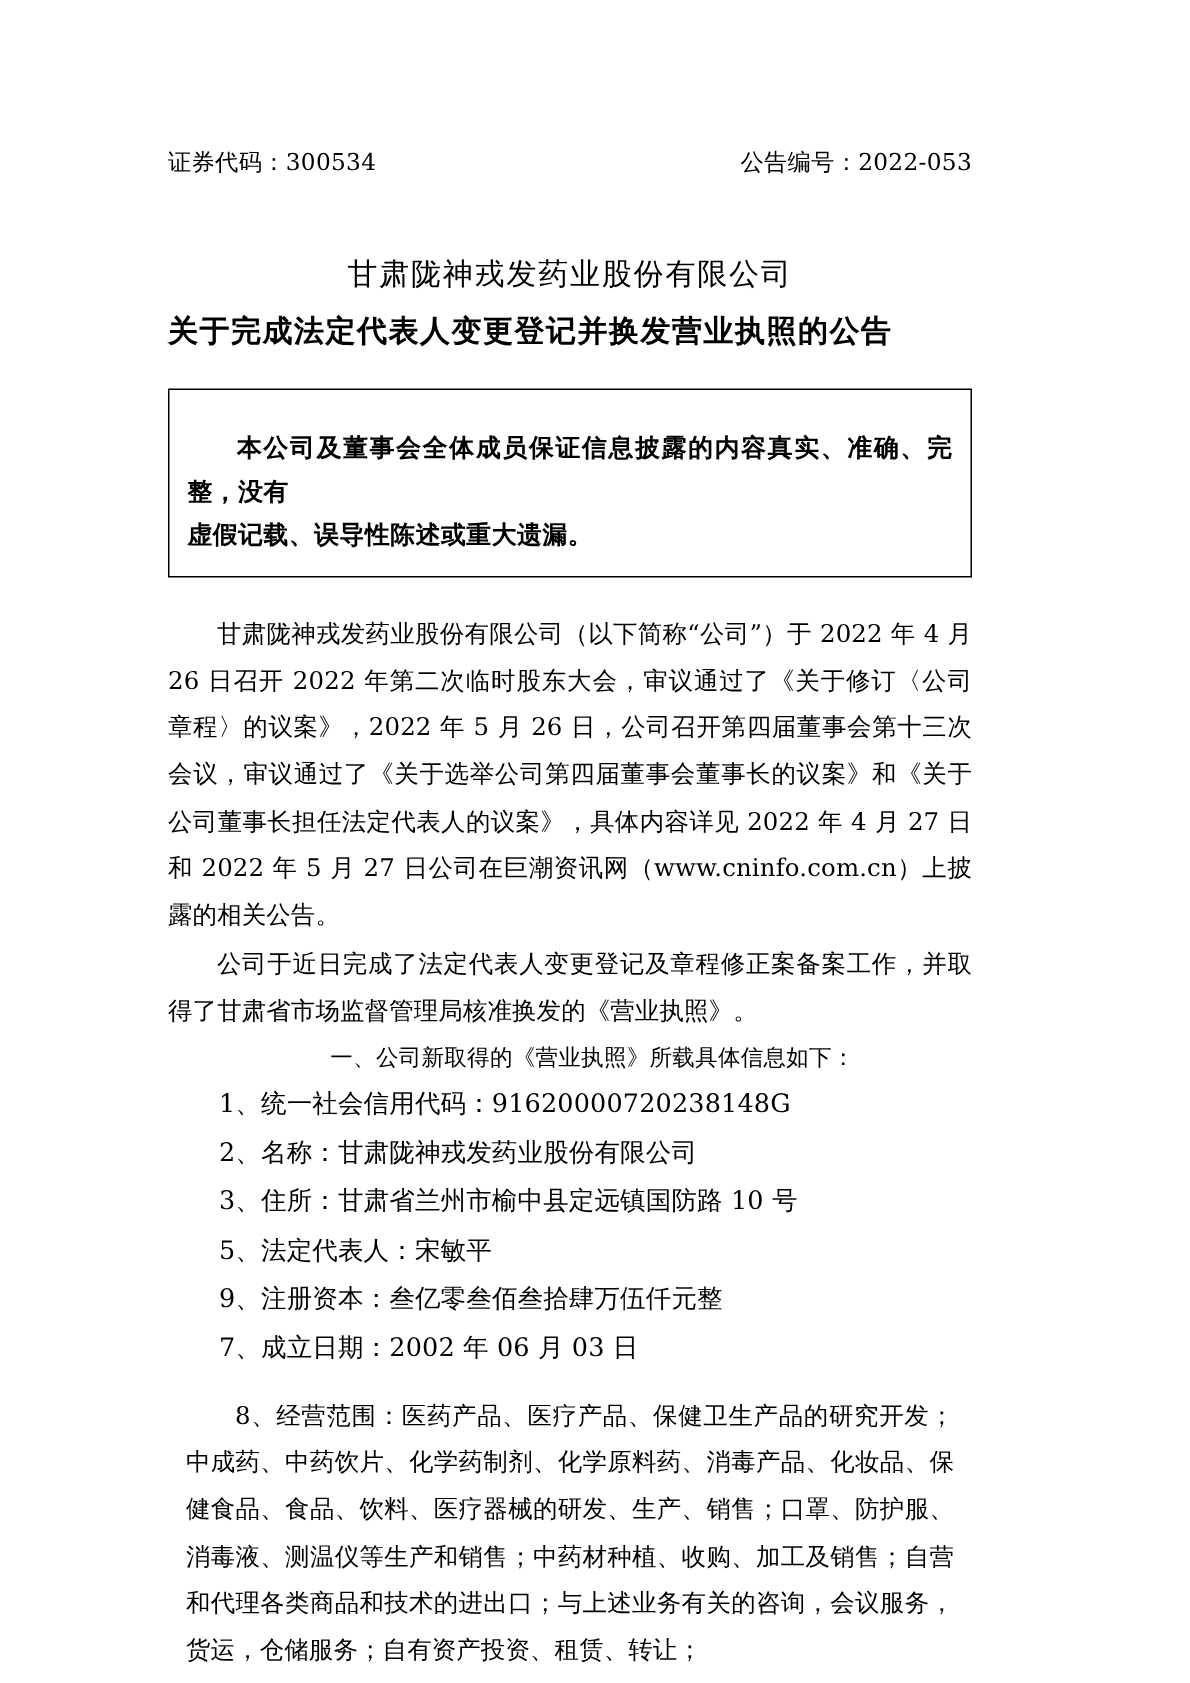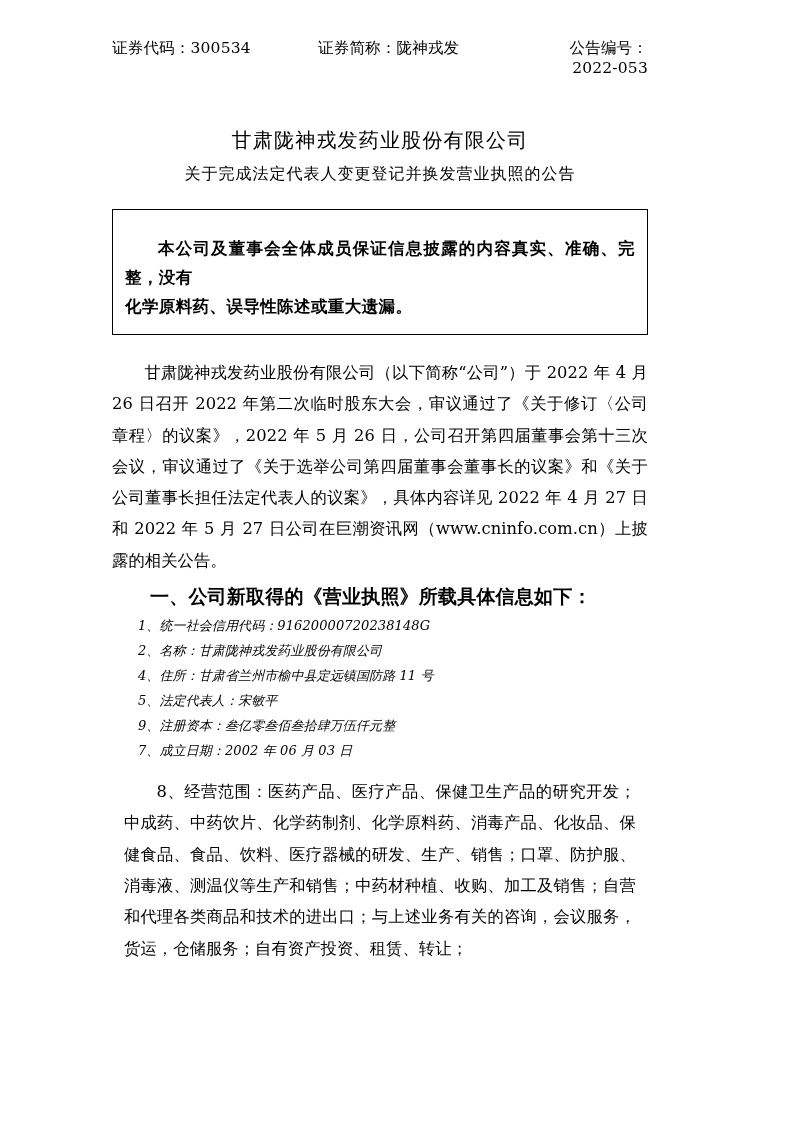--- a/index.html
+++ b/index.html
@@ -12,21 +12,21 @@
     background: #ffffff;
     font-family: "DejaVu Serif", "Liberation Serif", serif;
     color: #000000;
     -webkit-font-smoothing: antialiased;
   }
   .page {
     position: relative;
     width: 760px;
     height: 1122px;
     box-sizing: border-box;
-    padding: 38px 112px 40px 112px;
+    padding: 98px 112px 40px 112px;
   }
   .header-row {
     display: flex;
     align-items: baseline;
     font-size: 15.5px;
     letter-spacing: 0.2px;
     margin-bottom: 44px;
   }
   .header-row .code {
     width: 206px;
@@ -39,23 +39,23 @@
     text-align: right;
   }
   .title {
     text-align: center;
     font-size: 20px;
     font-weight: normal;
     letter-spacing: 1.2px;
     line-height: 1.9;
   }
   .title-2 {
-    text-align: center;
-    font-size: 16px;
-    font-weight: normal;
+    text-align: left;
+    font-size: 20px;
+    font-weight: bold;
     letter-spacing: 1.0px;
     line-height: 1.9;
     margin-bottom: 20px;
   }
   .disclaimer-box {
     border: 1.4px solid #000;
     padding: 10px 12px 12px 12px;
     margin: 10px 0 22px 0;
   }
   .disclaimer-box p {
@@ -74,69 +74,69 @@
   .body-p {
     font-size: 16.3px;
     line-height: 1.92;
     text-align: justify;
     text-justify: inter-ideograph;
     text-indent: 2em;
     margin: 0 0 1px 0;
     letter-spacing: 0.1px;
   }
   .section-head {
-    font-size: 19px;
-    font-weight: bold;
+    font-size: 15px;
+    font-weight: normal;
     line-height: 1.92;
     text-indent: 2em;
     margin: 2px 0 0 0;
     letter-spacing: 0.2px;
+    text-align: center;
   }
   .item {
-    font-size: 13px;
+    font-size: 17px;
     line-height: 1.92;
     text-indent: 2em;
     margin: 0;
     letter-spacing: 0.1px;
-    font-style: italic;
   }
   .item-wrap {
     font-size: 16.3px;
     line-height: 1.92;
     text-align: justify;
     text-justify: inter-ideograph;
     text-indent: 2em;
     margin: 12px;
     letter-spacing: 0.1px;
   }
 </style>
 </head>
 <body>
 
 <div class="page">
 
   <div class="header-row">
     <div class="code">证券代码：300534</div>
-    <div class="abbr">证券简称：陇神戎发</div>
     <div class="notice">公告编号：2022-053</div>
   </div>
 
   <div class="title">甘肃陇神戎发药业股份有限公司</div>
   <div class="title-2">关于完成法定代表人变更登记并换发营业执照的公告</div>
 
   <div class="disclaimer-box">
     <p class="first">本公司及董事会全体成员保证信息披露的内容真实、准确、完整，没有</p>
-    <p>化学原料药、误导性陈述或重大遗漏。</p>
+    <p>虚假记载、误导性陈述或重大遗漏。</p>
   </div>
 
   <p class="body-p">甘肃陇神戎发药业股份有限公司（以下简称“公司”）于 2022 年 4 月 26 日召开 2022 年第二次临时股东大会，审议通过了《关于修订〈公司章程〉的议案》，2022 年 5 月 26 日，公司召开第四届董事会第十三次会议，审议通过了《关于选举公司第四届董事会董事长的议案》和《关于公司董事长担任法定代表人的议案》，具体内容详见 2022 年 4 月 27 日和 2022 年 5 月 27 日公司在巨潮资讯网（www.cninfo.com.cn）上披露的相关公告。</p>
+  <p class="body-p">公司于近日完成了法定代表人变更登记及章程修正案备案工作，并取得了甘肃省市场监督管理局核准换发的《营业执照》。</p>
 
   <p class="section-head">一、公司新取得的《营业执照》所载具体信息如下：</p>
 
   <p class="item">1、统一社会信用代码：91620000720238148G</p>
   <p class="item">2、名称：甘肃陇神戎发药业股份有限公司</p>
-  <p class="item">4、住所：甘肃省兰州市榆中县定远镇国防路 11 号</p>
+  <p class="item">3、住所：甘肃省兰州市榆中县定远镇国防路 10 号</p>
   <p class="item">5、法定代表人：宋敏平</p>
   <p class="item">9、注册资本：叁亿零叁佰叁拾肆万伍仟元整</p>
   <p class="item">7、成立日期：2002 年 06 月 03 日</p>
   <p class="item-wrap">8、经营范围：医药产品、医疗产品、保健卫生产品的研究开发；中成药、中药饮片、化学药制剂、化学原料药、消毒产品、化妆品、保健食品、食品、饮料、医疗器械的研发、生产、销售；口罩、防护服、消毒液、测温仪等生产和销售；中药材种植、收购、加工及销售；自营和代理各类商品和技术的进出口；与上述业务有关的咨询，会议服务，货运，仓储服务；自有资产投资、租赁、转让；</p>
 
 </div>
 
 </body></html>

